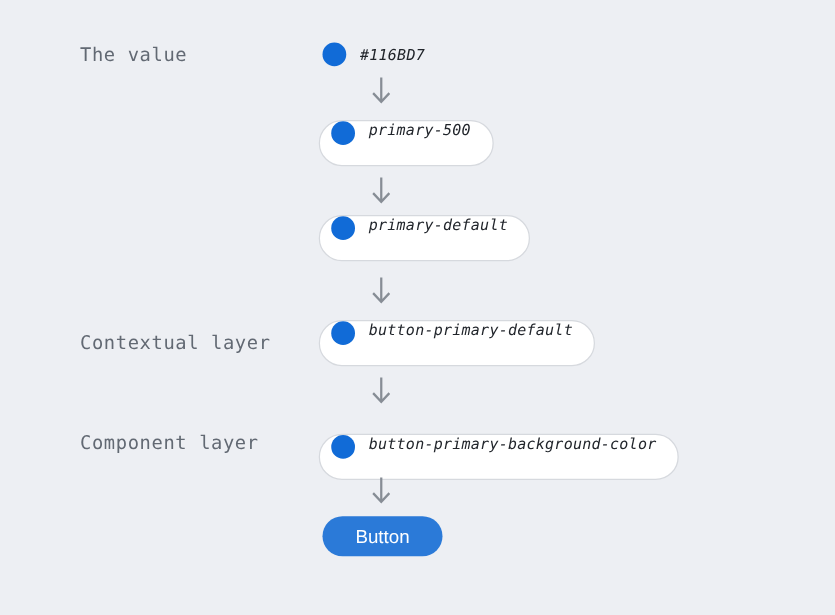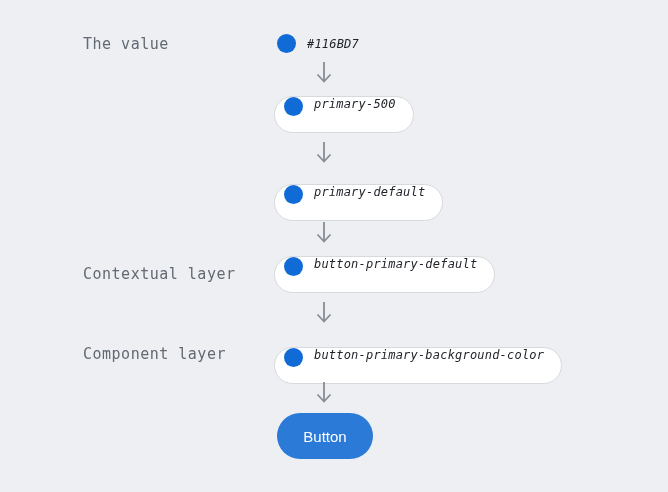--- a/index.html
+++ b/index.html
@@ -3,21 +3,21 @@
 <meta charset="utf-8">
 <style>
   html, body { margin: 0; padding: 0; }
   body {
     width: 668px; height: 492px;
     background: #edeff3;
     font-family: "DejaVu Sans Mono", monospace;
     position: relative;
     overflow: hidden;
   }
-  .canvas { position: absolute; inset: 0; margin-left: 19px; }
+  .canvas { position: absolute; inset: 0; }
 
   .row-label {
     position: absolute;
     left: 64px;
     font-size: 15px;
     line-height: 17px;
     color: #626973;
     letter-spacing: 0.5px;
     white-space: nowrap;
   }
@@ -60,21 +60,21 @@
 
   .arrow {
     position: absolute;
     left: 296px;
     width: 18px; height: 26px;
   }
 
   .demo-button {
     position: absolute;
     left: 258px; top: 413px;
-    width: 96px; height: 46px;
+    width: 96px; height: 32px;
     border: none;
     border-radius: 23px;
     color: #ffffff;
     font-family: "Liberation Sans", sans-serif;
     font-size: 15px;
     display: flex;
     align-items: center;
     justify-content: center;
     cursor: pointer;
   }
@@ -96,21 +96,21 @@
 
   <div class="pill" style="top:96px">
     <span class="dot" style="background: rgb(17, 107, 215);"></span>
     <span class="token-text">primary-500</span>
   </div>
 
   <svg class="arrow" style="top:140px" viewBox="0 0 18 26">
     <path d="M9 2 V21 M2.5 14.5 L9 21.5 L15.5 14.5" fill="none" stroke="#878d95" stroke-width="1.8"></path>
   </svg>
 
-  <div class="pill" style="top:184px">
+  <div class="pill" style="top:172px">
     <span class="dot" style="background: rgb(17, 107, 215);"></span>
     <span class="token-text">primary-default</span>
   </div>
 
   <svg class="arrow" style="top:220px" viewBox="0 0 18 26">
     <path d="M9 2 V21 M2.5 14.5 L9 21.5 L15.5 14.5" fill="none" stroke="#878d95" stroke-width="1.8"></path>
   </svg>
 
   <div class="row-label" style="top:266px">Contextual layer</div>
   <div class="pill" style="top:256px">

